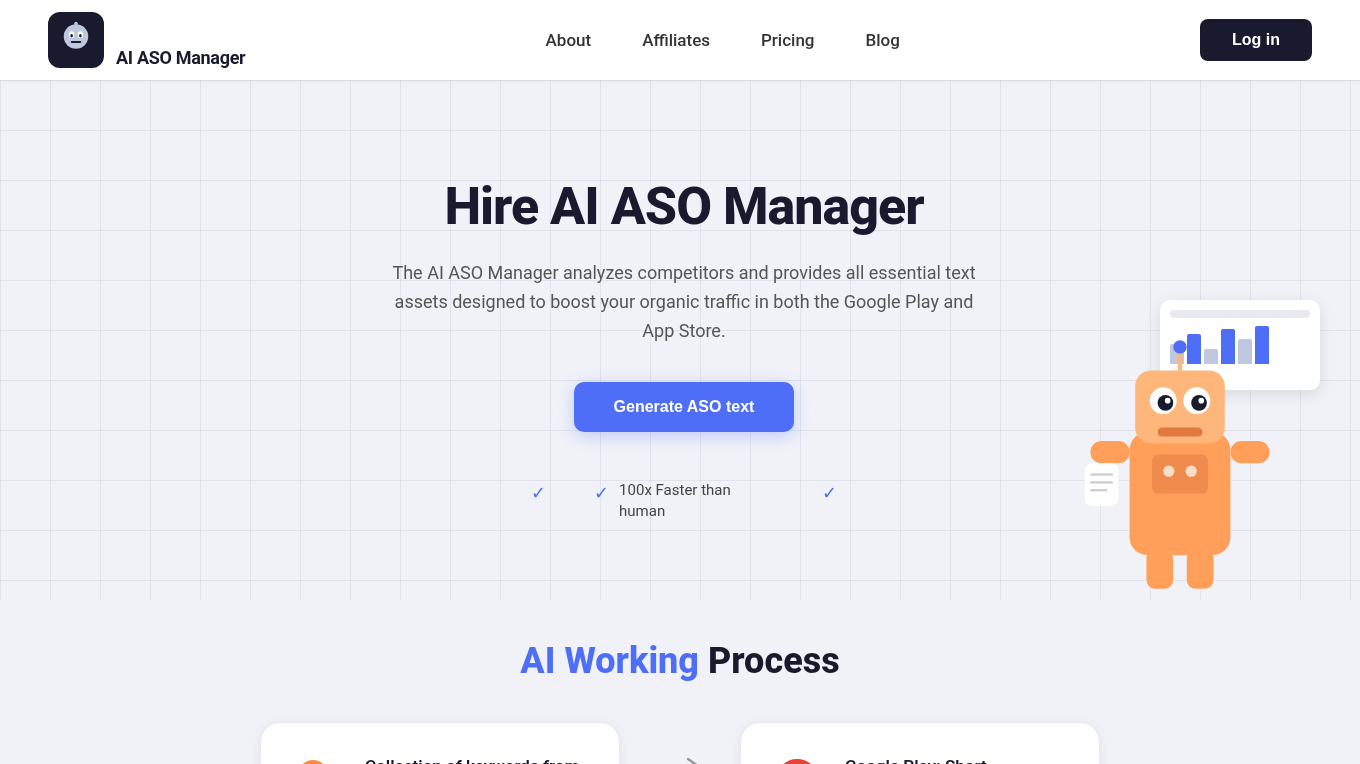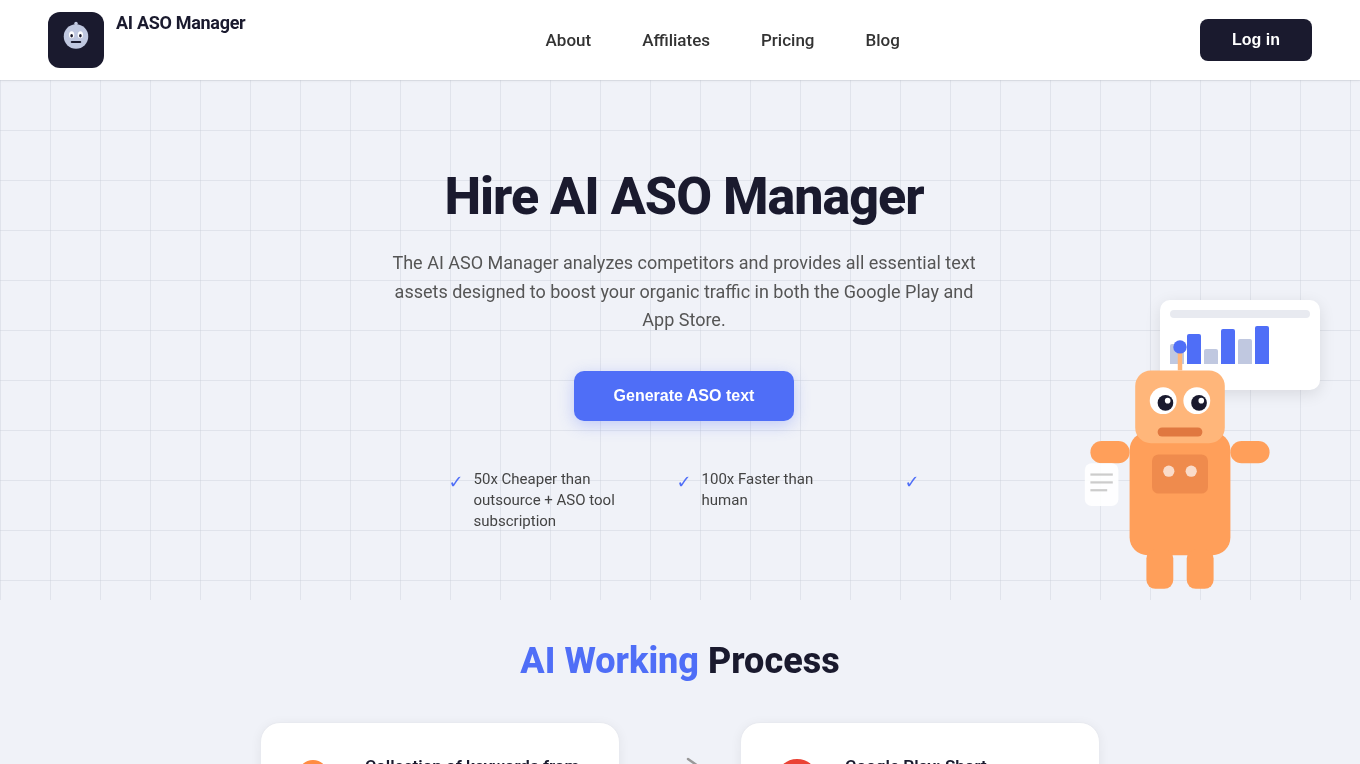--- a/index.html
+++ b/index.html
@@ -18,21 +18,21 @@
       background: #fff;
       display: flex;
       align-items: center;
       justify-content: space-between;
       padding: 0 48px;
       z-index: 100;
       box-shadow: 0 1px 3px rgba(0,0,0,0.06);
     }
     .nav-logo {
       display: flex;
-      align-items: flex-start;
+      align-items: flex-end;
       gap: 12px;
     }
     .nav-logo-icon {
       width: 56px;
       height: 56px;
       border-radius: 12px;
       background: #1a1a2e;
       display: flex;
       align-items: center;
       justify-content: center;
@@ -271,21 +271,20 @@
 
 <section class="hero">
   <div class="bg-grid"></div>
   <div class="hero-content">
     <h1 class="hero-title">Hire AI ASO Manager</h1>
     <p class="hero-subtitle">The AI ASO Manager analyzes competitors and provides all essential text assets designed to boost your organic traffic in both the Google Play and App Store.</p>
     <button class="hero-cta-btn">Generate ASO text</button>
     <div class="hero-features">
       <div class="hero-feature">
         <span class="check-icon">✓</span>
-        <span class="feature-text">50x Cheaper than outsource + ASO tool subscription</span>
       </div>
       <div class="hero-feature">
         <span class="check-icon">✓</span>
         <span class="feature-text">100x Faster than human</span>
       </div>
       <div class="hero-feature">
         <span class="check-icon">✓</span>
       </div>
     </div>
   </div>

